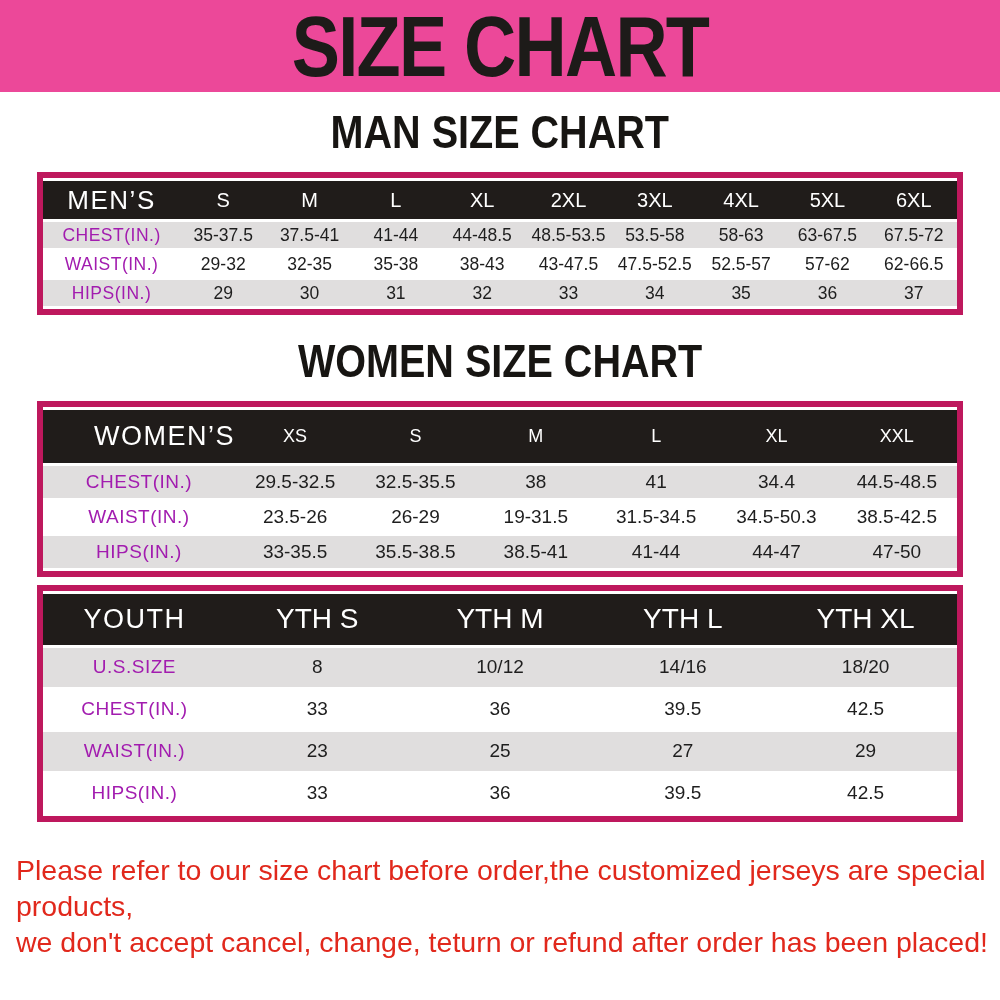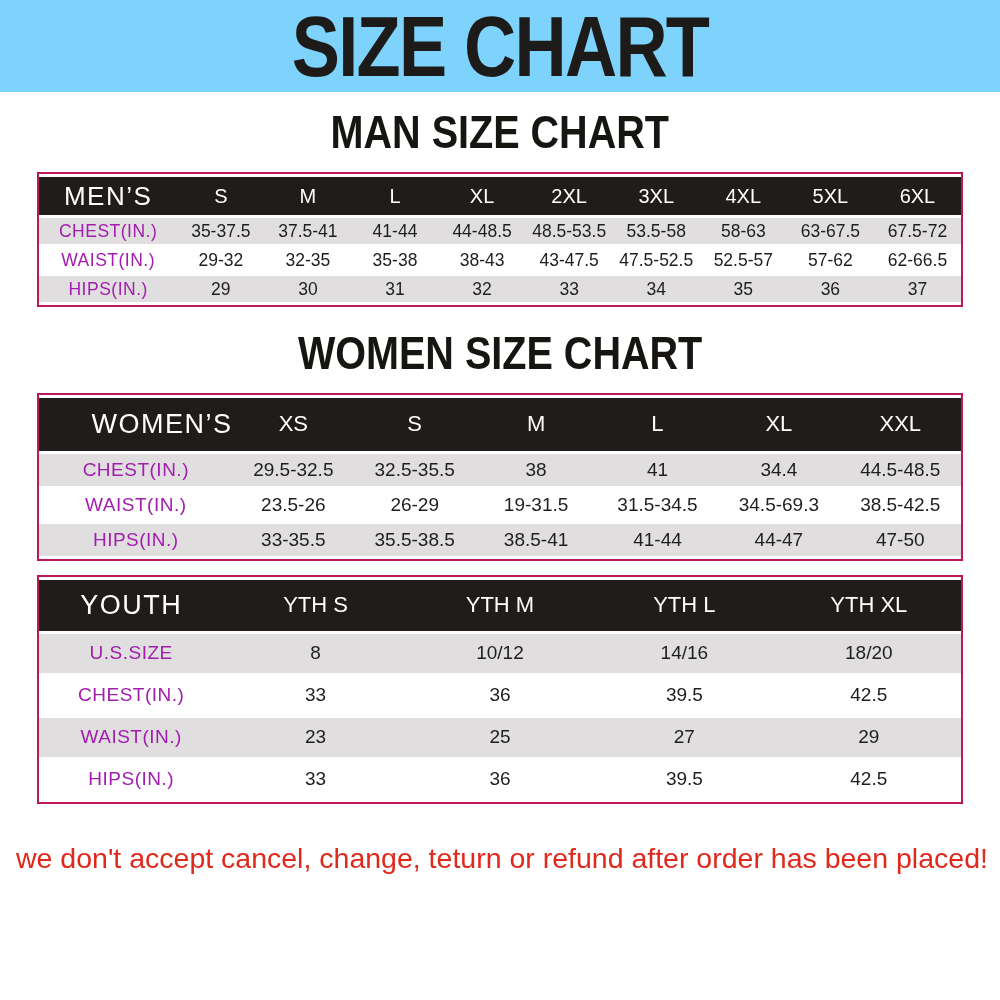--- a/index.html
+++ b/index.html
@@ -19,58 +19,58 @@
   .squeeze{display:inline-block;transform:scaleX(0.84);transform-origin:center center;white-space:nowrap;}
   .section-title{
     text-align:center;margin:0;font-weight:bold;color:#171512;line-height:1.05;
   }
   .section-title .squeeze{transform:scaleX(0.86);}
   .sec-men .section-title{font-size:46px;margin-top:16px;margin-bottom:16px;}
   .sec-women .section-title{font-size:46px;margin-top:22px;margin-bottom:15px;}
   .sec-youth .section-title{font-size:46px;margin-top:50px;margin-bottom:15px;}
 
   table.size-table{
-    width:926px;margin:14px auto;table-layout:fixed;
+    width:926px;margin:8px auto;table-layout:fixed;
     border-collapse:separate;border-spacing:0 3px;
-    border:2px solid #be185d;background:#ffffff;
+    border:6px solid #be185d;background:#ffffff;
   }
   table.size-table thead tr{background:#201C1A;color:#ffffff;}
   table.size-table tbody tr:nth-child(odd){background:#E0DEDE;}
   table.size-table tbody tr:nth-child(even){background:#ffffff;}
   table.size-table th,table.size-table td{
     text-align:center;vertical-align:middle;padding:0;font-weight:normal;
   }
   th.corner-label{
     text-align:left;padding-left:14px;font-weight:bold;letter-spacing:1.5px;
   }
   
   table.men th{height:38px;font-size:20px;}
   table.men th.corner-label{font-size:26px;width:15%;}
   table.men td{height:26px;font-size:17.5px;}
   
-  table.women th{height:53px;font-size:22px;}
+  table.women th{height:53px;font-size:18px;}
   table.women th.corner-label{font-size:27px;width:21%;text-align:right;}
   table.women td{height:32px;font-size:19px;}
   
-  table.youth th{height:51px;font-size:22px;}
+  table.youth th{height:51px;font-size:28px;}
   table.youth th.corner-label{font-size:27px;width:20%;}
   table.youth td{height:39px;font-size:19px;}
 
   td.row-label{letter-spacing:0.5px;color:#a21caf;}
 
   .footer{
     margin:0;padding:22px 12px 0 16px;color:#E1281C;
     font-size:28.5px;line-height:36px;font-weight:normal;
   }
   .footer p{margin:0;}
 </style>
 </head>
 <body>
 
-<header class="banner" style="background: #7dd3fc; text-align: center;">
+<header class="banner" style="background: #ec4899; text-align: center;">
   <h1 style="color: rgb(29, 27, 25);"><span class="squeeze">SIZE CHART</span></h1>
 </header>
 
 <section class="sec-men">
   <h2 class="section-title"><span class="squeeze">MAN SIZE CHART</span></h2>
   <table class="size-table men">
       <thead>
         <tr>
           <th class="corner-label">MEN’S</th>
           <th class="size-col">S</th>
@@ -148,21 +148,21 @@
           <td class="size-value">41</td>
           <td class="size-value">34.4</td>
           <td class="size-value">44.5-48.5</td>
         </tr>
         <tr>
           <td class="row-label">WAIST(IN.)</td>
           <td class="size-value">23.5-26</td>
           <td class="size-value">26-29</td>
           <td class="size-value">19-31.5</td>
           <td class="size-value">31.5-34.5</td>
-          <td class="size-value">34.5-69.3</td>
+          <td class="size-value">34.5-50.3</td>
           <td class="size-value">38.5-42.5</td>
         </tr>
         <tr>
           <td class="row-label">HIPS(IN.)</td>
           <td class="size-value">33-35.5</td>
           <td class="size-value">35.5-38.5</td>
           <td class="size-value">38.5-41</td>
           <td class="size-value">41-44</td>
           <td class="size-value">44-47</td>
           <td class="size-value">47-50</td>
@@ -209,14 +209,15 @@
           <td class="size-value">33</td>
           <td class="size-value">36</td>
           <td class="size-value">39.5</td>
           <td class="size-value">42.5</td>
         </tr>
       </tbody>
     </table>
 </section>
 
 <div class="footer" style="color: rgb(225, 40, 28);">
+  <p>Please refer to our size chart before order,the customized jerseys are special products,</p>
   <p>we don't accept cancel, change, teturn or refund after order has been placed!</p>
 </div>
 
 </body></html>

